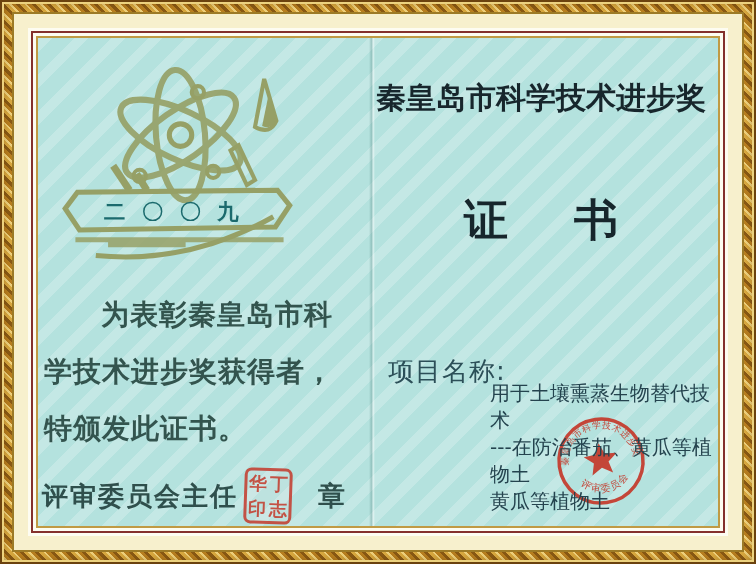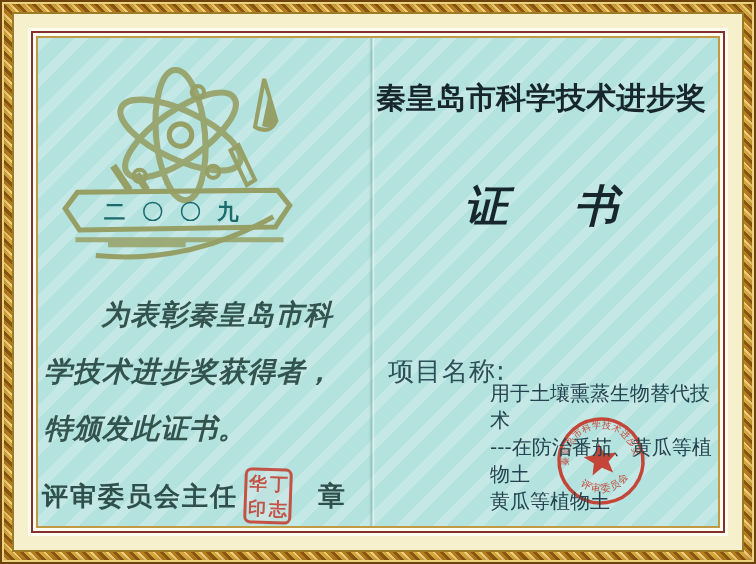--- a/index.html
+++ b/index.html
@@ -30,43 +30,43 @@
   }
   .fold{
     position:absolute;left:331px;top:0;bottom:0;width:6px;pointer-events:none;
     background:linear-gradient(90deg,rgba(60,115,110,0) 0%,rgba(60,115,110,.28) 40%,rgba(255,255,255,.45) 72%,rgba(60,115,110,0) 100%);
   }
 
   
   .emblem{position:absolute;left:17px;top:7px;width:250px;height:220px;}
   .body-text{
     position:absolute;left:6px;top:248px;width:332px;
-    font-size:28px;line-height:57px;font-weight:700;color:#33544e;letter-spacing:1px;font-style:italic;
+    font-size:28px;line-height:57px;font-weight:700;color:#33544e;letter-spacing:1px;
   }
   .body-text .l1{text-indent:57px;}
   .footer{
     position:absolute;left:4px;top:430px;display:flex;align-items:center;
     color:#2f4f4c;font-weight:700;
   }
   .footer-label{font-size:26px;letter-spacing:2px;}
   .name-seal{
     width:48px;height:56px;margin-left:6px;border:3px solid #c5392b;border-radius:7px;
     display:grid;grid-template-columns:1fr 1fr;grid-template-rows:1fr 1fr;
     color:#c5392b;font-size:18px;font-weight:700;opacity:.85;transform:rotate(2deg);
     background:rgba(255,230,225,.15);
   }
   .name-seal span{display:flex;align-items:center;justify-content:center;}
   .footer-suffix{font-size:27px;margin-left:26px;}
 
   
   .right{position:absolute;left:330px;top:0;width:346px;height:100%;}
   .title{position:absolute;top:40px;width:100%;text-align:center;
     font-size:30px;font-weight:700;color:#17262c;letter-spacing:0;}
-  .doctype{position:absolute;top:98px;width:100%;text-align:center;
-    font-size:44px;font-weight:700;color:#17262c;letter-spacing:1.5em;text-indent:1.5em;font-style:italic;}
+  .doctype{position:absolute;top:112px;width:100%;text-align:center;
+    font-size:44px;font-weight:700;color:#17262c;letter-spacing:1.5em;text-indent:1.5em;}
   .certno{position:absolute;top:170px;width:100%;display:flex;justify-content:center;
     gap:32px;padding-left:36px;align-items:baseline;}
   .certno-label{font-size:20px;color:#27454e;}
   .certno-value{font-size:21px;color:#1c2f44;font-weight:700;letter-spacing:1px;}
   .f-label{position:absolute;left:20px;color:#2c4f58;font-size:26px;letter-spacing:1px;white-space:nowrap;}
   .f-value{position:absolute;left:122px;width:222px;color:#24434e;font-size:20px;line-height:27px;}
   .lbl-project{top:216px;} .val-project{top:207px;}
   .round-seal{position:absolute;left:186px;top:376px;width:94px;height:94px;opacity:.92;z-index:0;}
   .txt{position:relative;z-index:2;}
 </style>

